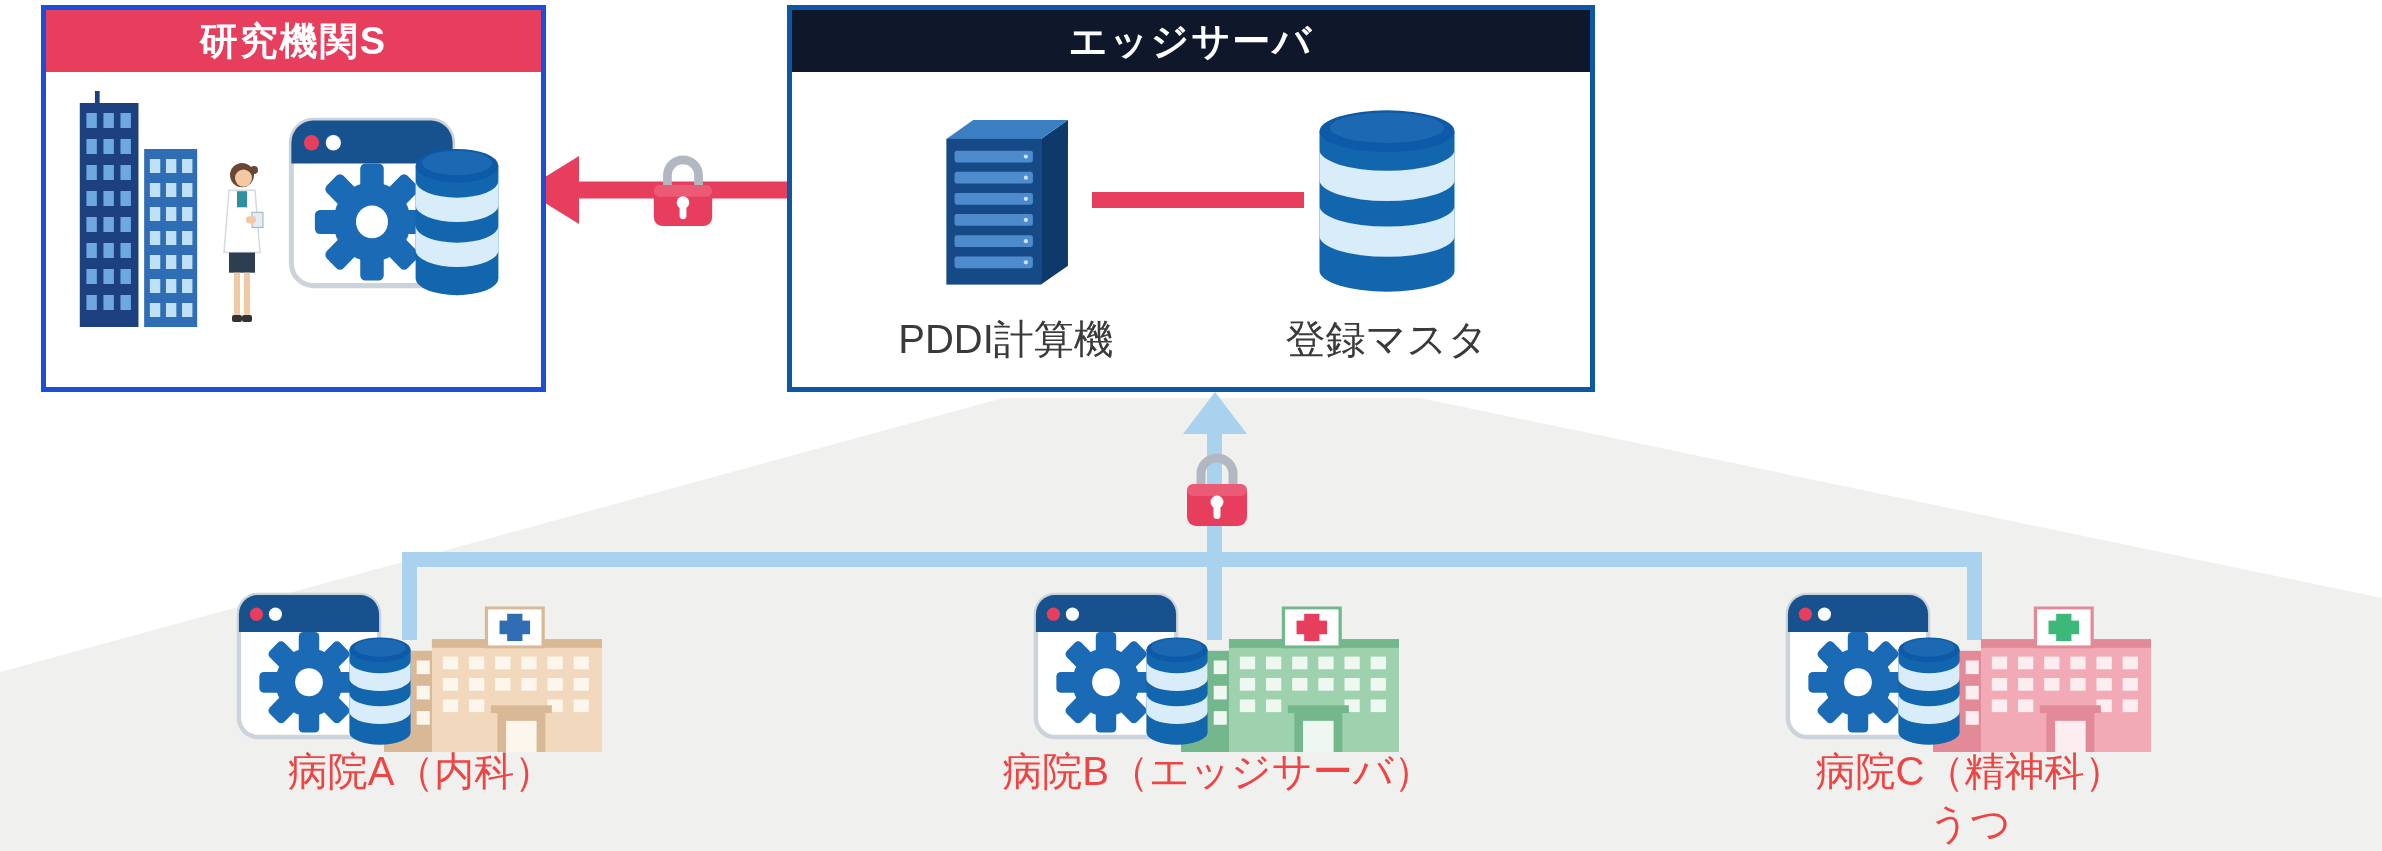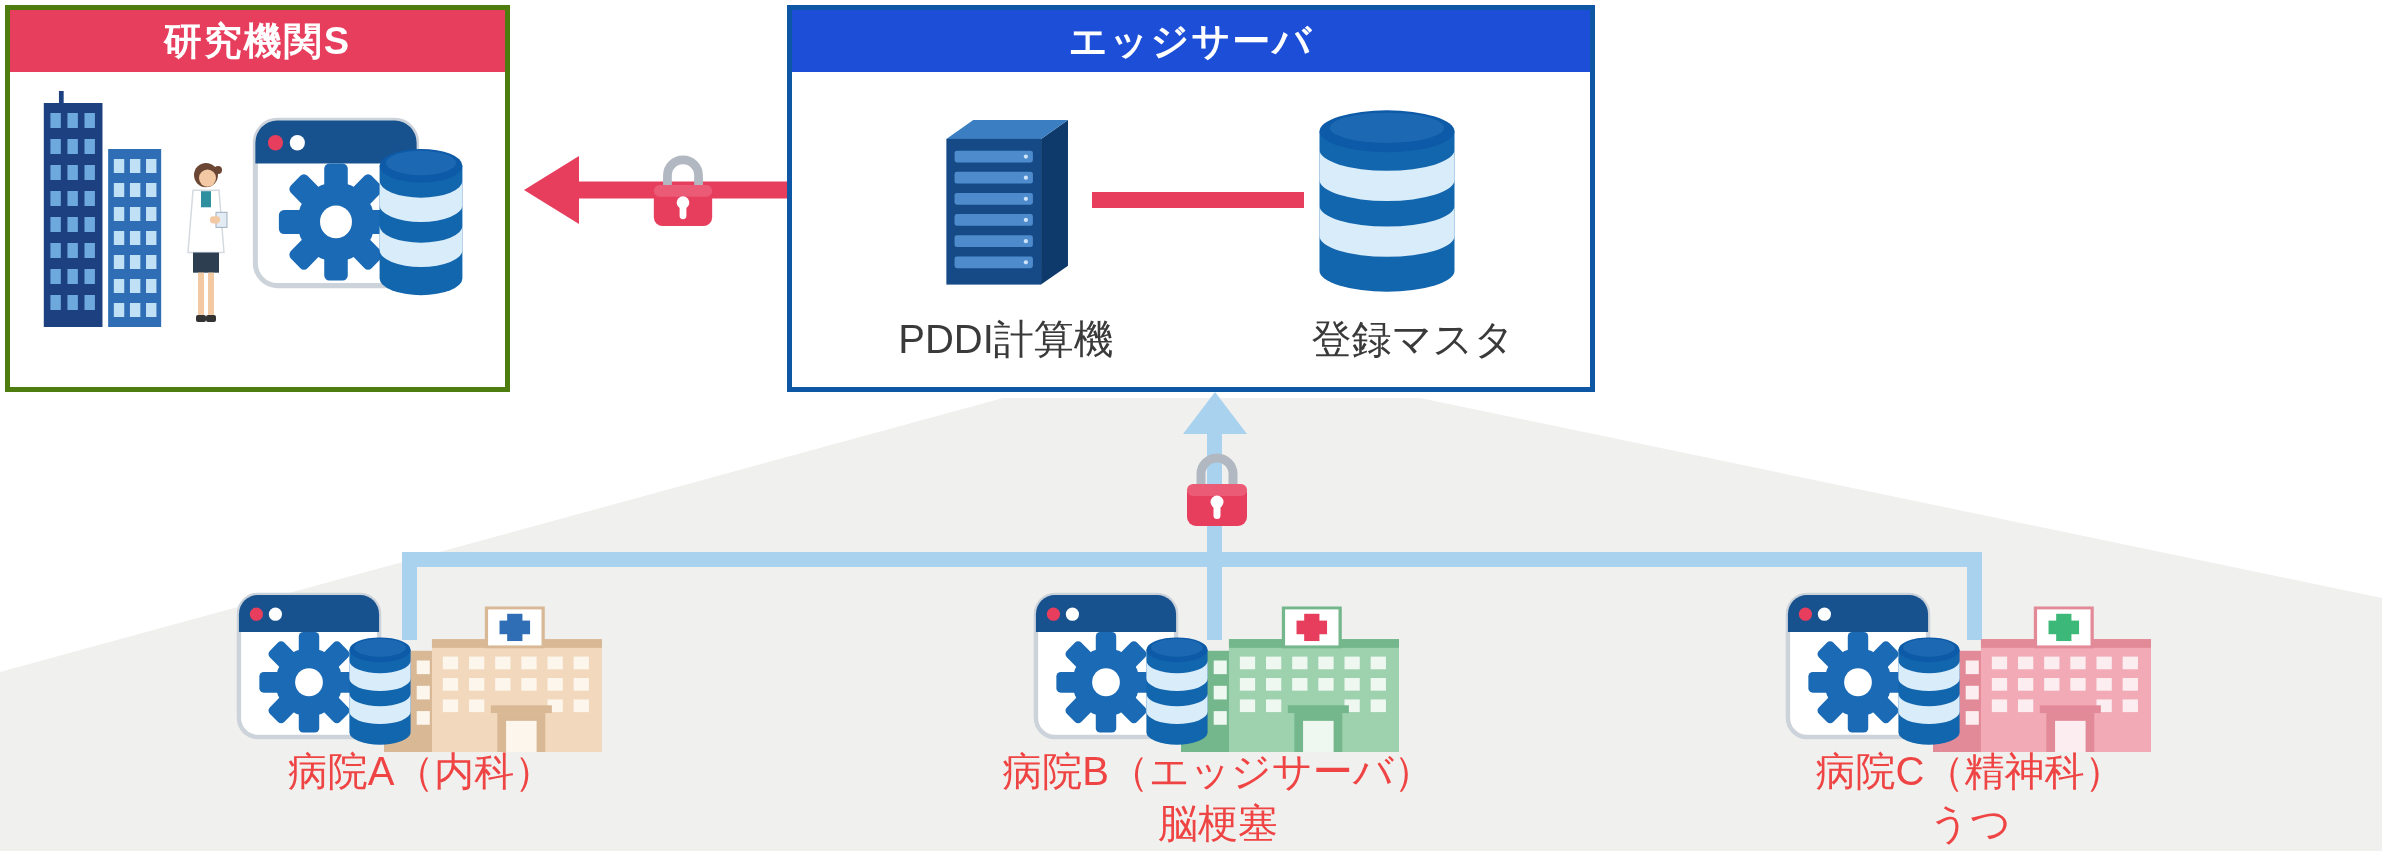--- a/index.html
+++ b/index.html
@@ -19,33 +19,33 @@
 
   
   .conn { background: #a9d2ee; z-index: 1; }
 
   
   .panel {
     background: #fff;
     z-index: 2;
     box-sizing: border-box;
   }
-  .panel.research { border: 5px solid #4d7c0f; }
+  .panel.research { border: 5px solid #1d4ed8; margin-left: 36px; }
   .panel.edge     { border: 5px solid #0d57a5; }
   .panel-header {
     height: 62px;
     line-height: 62px;
     text-align: center;
     font-size: 38px;
     font-weight: bold;
     color: #fff;
     letter-spacing: 2px;
   }
   .panel.research .panel-header { background: #e73e5e; }
-  .panel.edge     .panel-header { background: #1d4ed8; }
+  .panel.edge     .panel-header { background: #0f172a; }
   .panel-body { position: relative; width: 100%; height: calc(100% - 62px); padding-left: 16px; }
 
   .inner-label {
     position: absolute;
     text-align: center;
     font-size: 40px;
     color: #3a3a3a;
     white-space: nowrap;
   }
 
@@ -287,21 +287,21 @@
     <div class="panel-header">エッジサーバ</div>
     <div class="panel-body">
       <svg class="abs" style="left:138px; top:34px" width="152" height="188" viewBox="0 0 130 160" preserveAspectRatio="none">
           <use href="#g-server"></use>
         </svg>
       <div class="red-line" style="left:300px; top:120px; width:212px; height:16px"></div>
       <svg class="abs" style="left:520px; top:36px" width="150" height="186" viewBox="0 0 100 160" preserveAspectRatio="none">
           <use href="#g-db"></use>
         </svg>
       <div class="inner-label" style="left:54px; top:240px; width:320px">PDDI計算機</div>
-      <div class="inner-label" style="left:461px; top:240px; width:320px">登録マスタ</div>
+      <div class="inner-label" style="left:435px; top:240px; width:320px">登録マスタ</div>
     </div>
   </div>
 
   <div class="abs hospital-group" style="left:236px; top:588px">
     <svg class="icon" style="left:0; top:4px; z-index:3" width="146" height="148" viewBox="0 0 100 100" preserveAspectRatio="none">
         <use href="#g-app"></use>
       </svg>
     <svg class="icon" style="left:110px; top:48px; z-index:4" width="68" height="110" viewBox="0 0 100 160" preserveAspectRatio="none">
         <use href="#g-db"></use>
       </svg>
@@ -316,21 +316,20 @@
         <use href="#g-app"></use>
       </svg>
     <svg class="icon" style="left:110px; top:48px; z-index:4" width="68" height="110" viewBox="0 0 100 160" preserveAspectRatio="none">
         <use href="#g-db"></use>
       </svg>
     <svg class="icon" style="left:148px; top:18px; z-index:2; --f1:#9ed1ae; --f2:#74b78c; --w:#eef8f1; --cross:#e73e5e" width="218" height="146" viewBox="0 0 200 150" preserveAspectRatio="none">
         <use href="#g-hospital"></use>
       </svg>
   </div>
   <div class="h-label" style="left:918px; top:744px">病院B（エッジサーバ）</div>
-  <div class="h-label" style="left:918px; top:796px">脳梗塞</div>
 
   <div class="abs hospital-group" style="left:1785px; top:588px">
     <svg class="icon" style="left:0; top:4px; z-index:3" width="146" height="148" viewBox="0 0 100 100" preserveAspectRatio="none">
         <use href="#g-app"></use>
       </svg>
     <svg class="icon" style="left:110px; top:48px; z-index:4" width="68" height="110" viewBox="0 0 100 160" preserveAspectRatio="none">
         <use href="#g-db"></use>
       </svg>
     <svg class="icon" style="left:148px; top:18px; z-index:2; --f1:#f2abb6; --f2:#e38a98; --w:#fceef0; --cross:#3cb878" width="218" height="146" viewBox="0 0 200 150" preserveAspectRatio="none">
         <use href="#g-hospital"></use>

